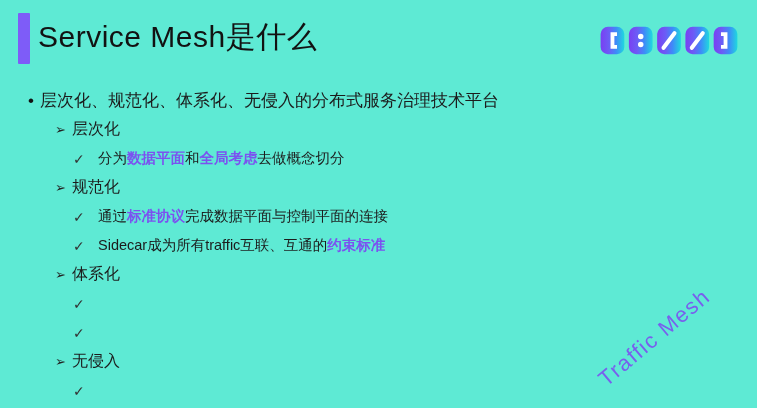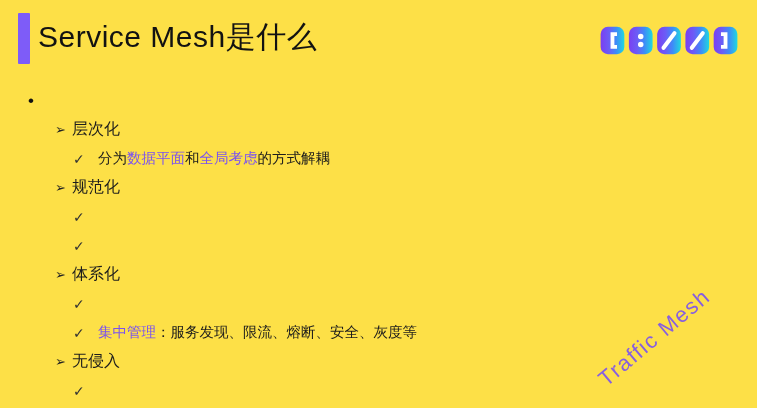--- a/index.html
+++ b/index.html
@@ -7,21 +7,21 @@
     --title-bar:#7e5cf8;
     --text:#1c1c1c;
     --check:#333333;
   }
   html,body{margin:0;padding:0;background:#ffffff;}
   body{
     width:757px;height:408px;position:relative;overflow:hidden;
     font-family:"Liberation Sans","DejaVu Sans",sans-serif;
     color:var(--text);
   }
-  .slide{position:absolute;inset:0;background:#fde047;padding-left:36px;}
+  .slide{position:absolute;inset:0;background:#5eead4;padding-left:36px;}
 
   
   .title-bar{
     position:absolute;left:18px;top:13px;width:12px;height:51px;
     background:var(--title-bar);border-radius:1px;
   }
   .slide-title{
     position:absolute;left:38px;top:17px;margin:0;
     font-size:30px;font-weight:500;letter-spacing:0.5px;color:#121212;
     white-space:nowrap;
@@ -33,21 +33,21 @@
 
   
   .content{position:absolute;left:28px;top:86px;right:20px;}
   .row{height:29px;display:flex;align-items:center;white-space:nowrap;}
   .row.main{font-size:17px;}
   .row.head{font-size:16px;padding-left:27px;}
   .row.item{font-size:14.5px;padding-left:45px;}
   .b1{width:12px;font-size:17px;color:#111;}
   .b2{width:17px;font-size:13px;color:#222;}
   .b3{width:25px;font-size:14px;color:var(--check);}
-  .accent{color:var(--accent);font-weight:400;text-align:center;}
+  .accent{color:var(--accent);font-weight:700;text-align:center;}
   .underline{text-decoration:underline;}
 
   
   .watermark{
     position:absolute;left:610px;top:366px;
     transform:rotate(-40deg);transform-origin:left bottom;
     font-size:22px;letter-spacing:1.5px;color:var(--accent);opacity:0.9;
     white-space:nowrap;
   }
 </style>
@@ -87,49 +87,51 @@
       <g stroke="#ffffff" stroke-width="4.5" stroke-linecap="round">
         <line x1="69" y1="25" x2="81" y2="9"></line>
         <line x1="100" y1="25" x2="112" y2="9"></line>
       </g>
     </svg>
   </div>
 
   <div class="content" id="content">
       <div class="row main">
         <span class="b1">•</span>
+        <span>层次化、规范化、体系化、无侵入的分布式服务治理技术平台</span>
       </div>
       <div class="row head">
         <span class="b2">➢</span>
         <span>层次化</span>
       </div>
       <div class="row item">
         <span class="b3">✓</span>
-        <span><span class="seg">分为</span><span class="seg accent">数据平面</span><span class="seg">和</span><span class="seg accent">全局考虑</span><span class="seg">的方式解耦</span></span>
+        <span><span class="seg">分为</span><span class="seg accent">数据平面</span><span class="seg">和</span><span class="seg accent">全局考虑</span><span class="seg">去做概念切分</span></span>
       </div>
       <div class="row head">
         <span class="b2">➢</span>
         <span>规范化</span>
       </div>
       <div class="row item">
         <span class="b3">✓</span>
+        <span><span class="seg">通过</span><span class="seg accent">标准协议</span><span class="seg">完成数据平面与控制平面的连接</span></span>
       </div>
       <div class="row item">
         <span class="b3">✓</span>
+        <span><span class="seg">Sidecar成为所有traffic互联、互通的</span><span class="seg accent">约束标准</span></span>
       </div>
       <div class="row head">
         <span class="b2">➢</span>
         <span>体系化</span>
       </div>
       <div class="row item">
         <span class="b3">✓</span>
       </div>
       <div class="row item">
         <span class="b3">✓</span>
-        <span><span class="seg accent">集中管理</span><span class="seg">：服务发现、限流、熔断、安全、灰度等</span></span>
       </div>
       <div class="row head">
         <span class="b2">➢</span>
         <span>无侵入</span>
       </div>
       <div class="row item">
         <span class="b3">✓</span>
       </div>
     </div>
 

